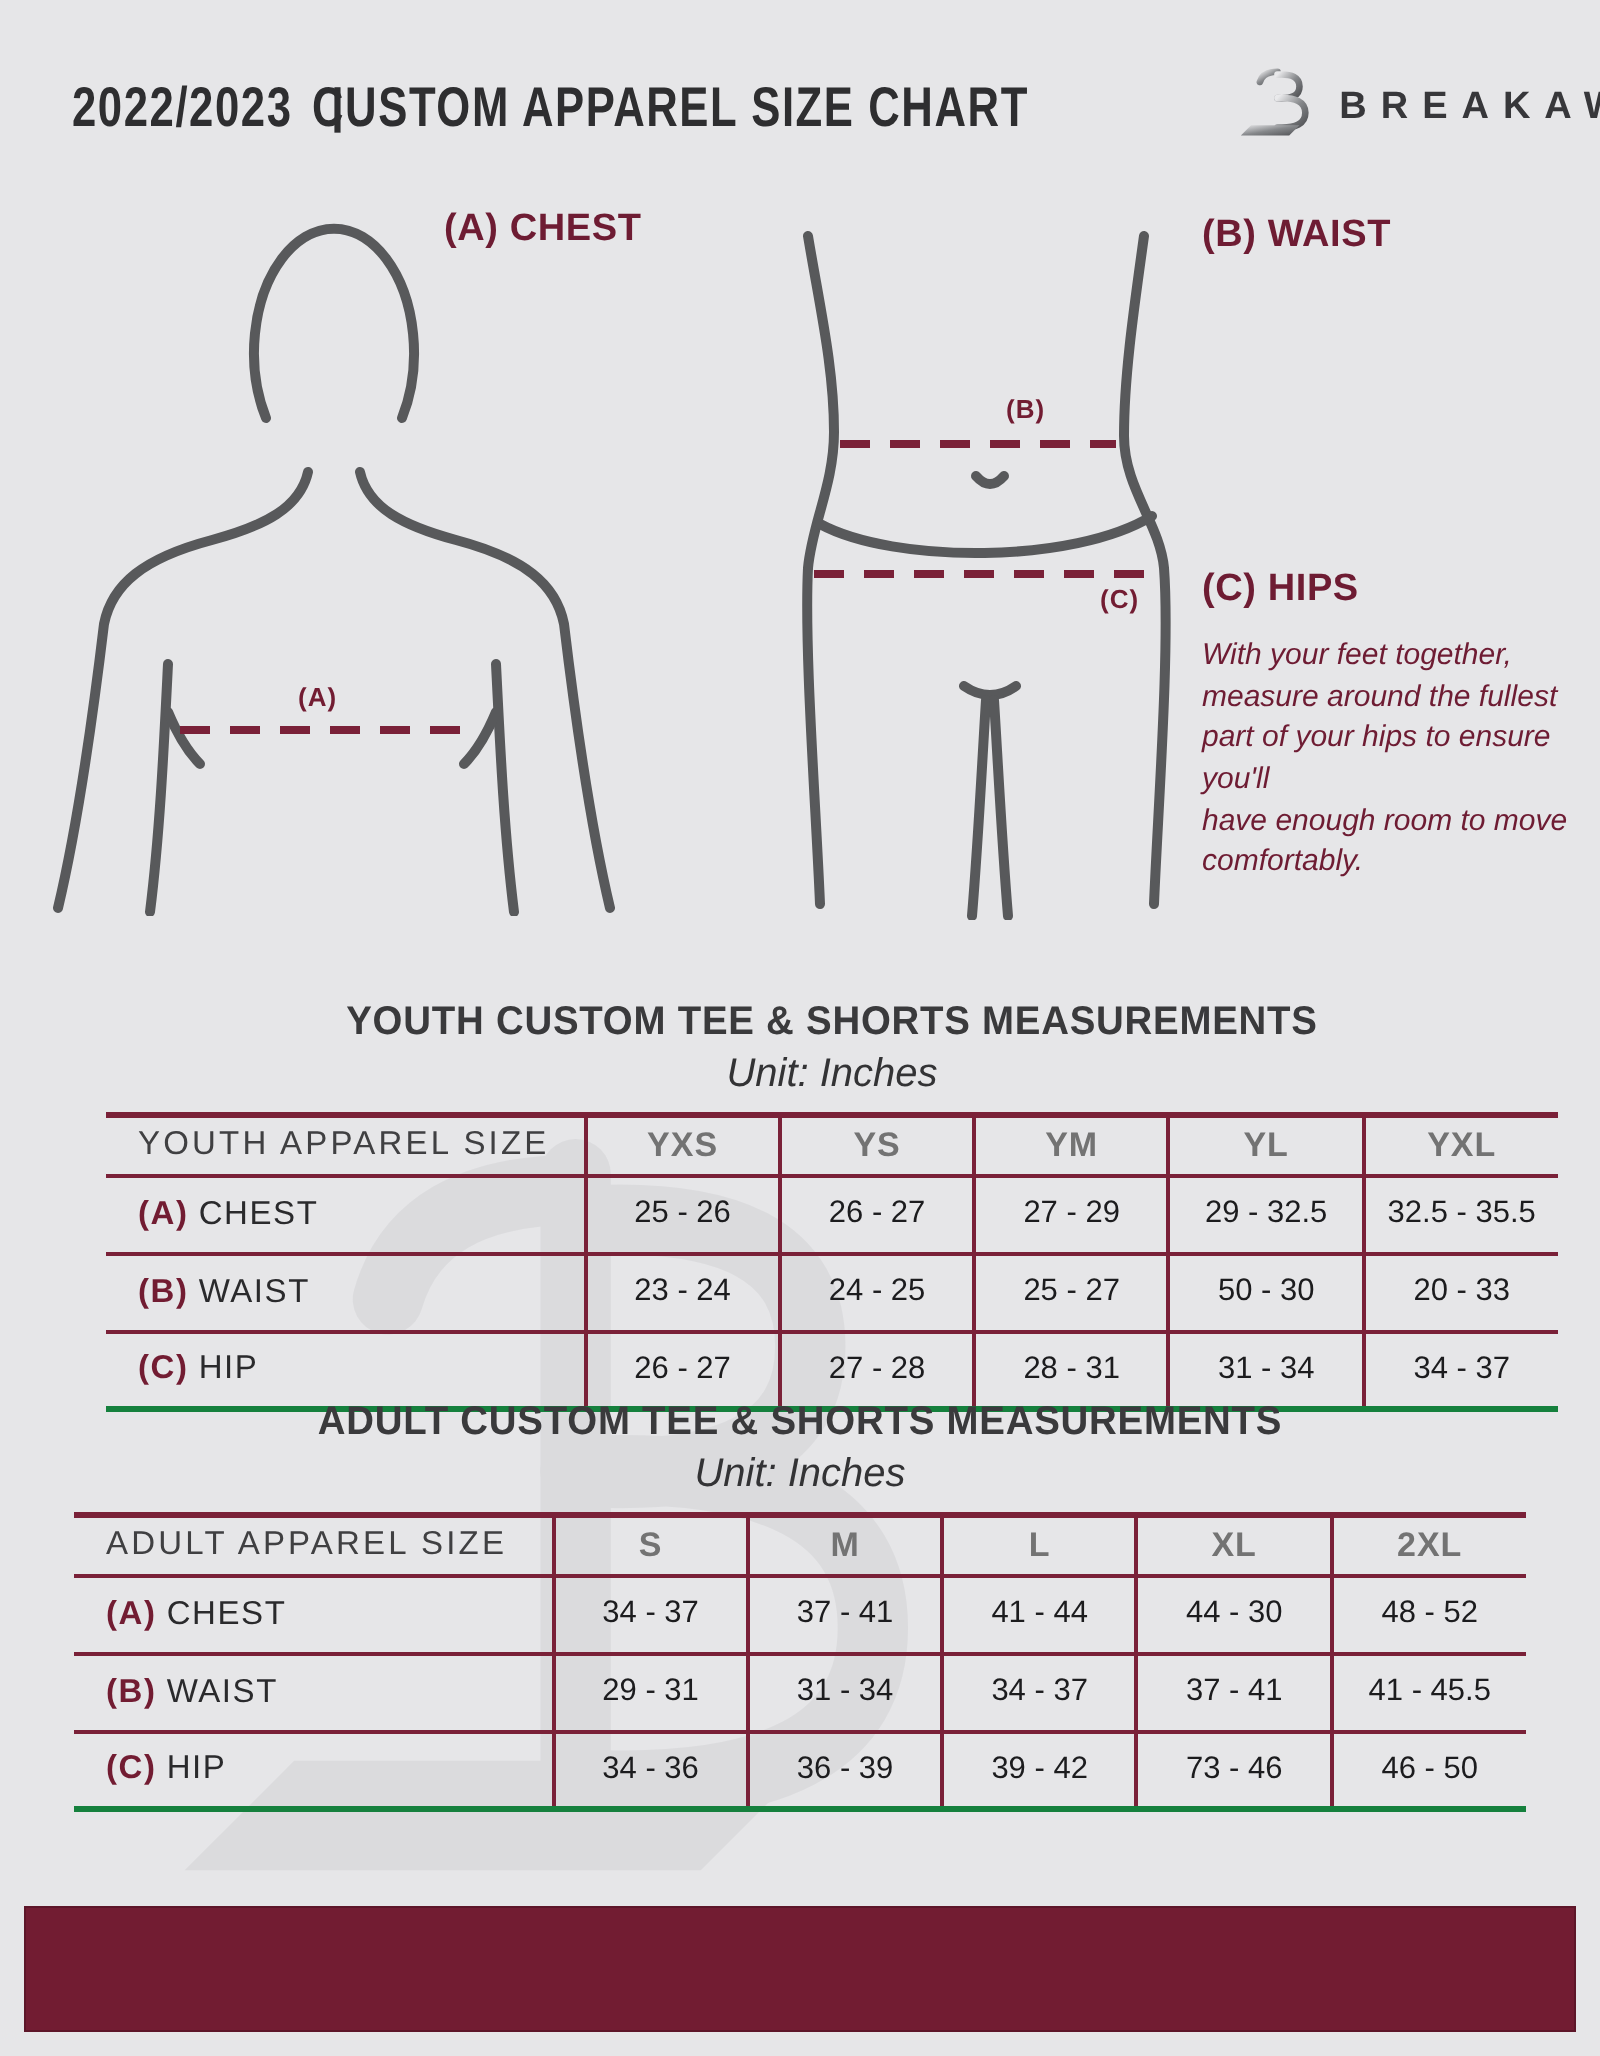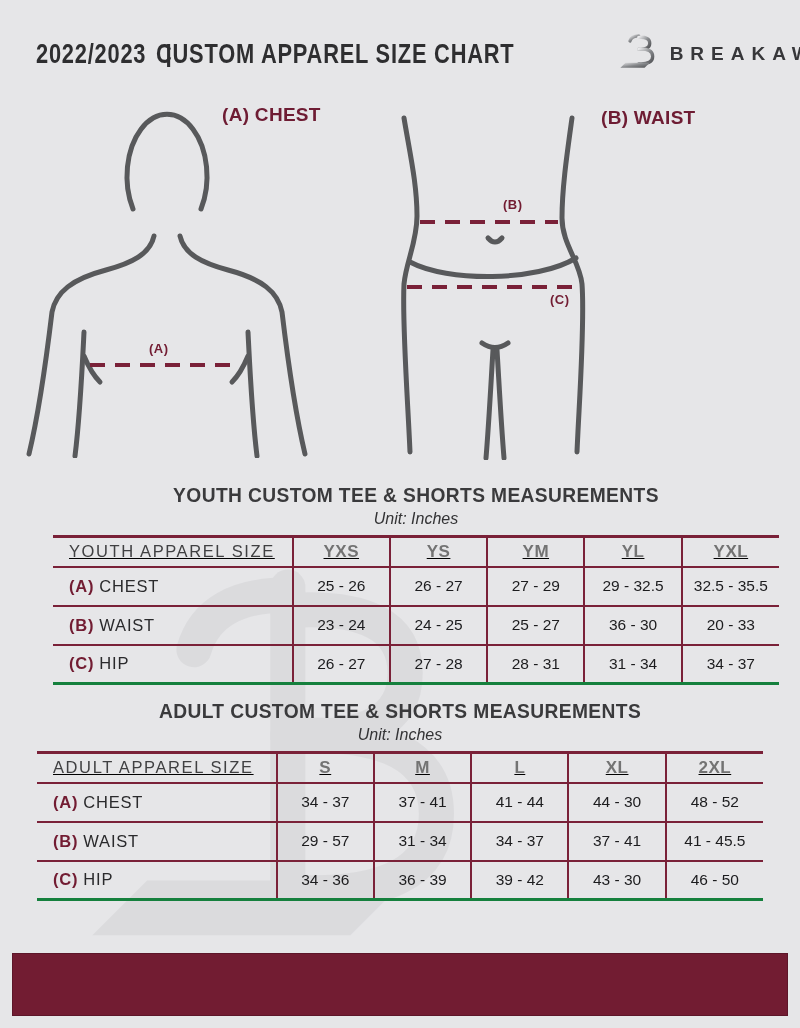--- a/index.html
+++ b/index.html
@@ -35,31 +35,31 @@
   }
   .instruction{ position:absolute; color:#6e1c33; }
   .instruction h3{ font-size:19px; font-weight:bold; letter-spacing:.3px; margin-bottom:12px; }
   .instruction p{ font-size:15px; font-style:italic; line-height:1.38; white-space:pre-line; }
   .inst-chest{ left:222px; top:104px; width:172px; }
   .inst-waist{ left:601px; top:107px; width:182px; }
   .inst-hips{ left:601px; top:284px; width:196px; }
 
   
   .table-section{ position:absolute; left:0; width:800px; text-align:center; }
-  .sec-youth{ top:484px;padding-left:32px; }
+  .sec-youth{ top:500px;padding-left:32px; }
   .sec-adult{ top:700px; }
   .section-title{
     font-size:20px; font-weight:bold; color:#3a3a3c; letter-spacing:.4px;
     transform:scaleX(.96); transform-origin:center;
   }
-  .section-subtitle{ font-size:16px; font-style:italic; color:#333335; margin-top:3px; }
+  .section-subtitle{ font-size:20px; font-style:italic; color:#333335; margin-top:3px; }
   table.size-table{
     width:726px; margin:7px auto 0; border-collapse:collapse; table-layout:fixed;
   }
-  .size-table thead tr{ height:30px; border-top:3px solid #7a2138; border-bottom:2px solid #7a2138;text-decoration:underline; }
+  .size-table thead tr{ height:30px; border-top:3px solid #7a2138; border-bottom:2px solid #7a2138; }
   .size-table tbody tr{ height:39px; border-bottom:2px solid #7a2138; }
   .size-table tbody tr:last-child{ border-bottom:3px solid #15803d; }
   .size-table th, .size-table td{ vertical-align:middle; }
   .size-table th:not(.label-col), .size-table td:not(.label-col){
     border-left:2px solid #7a2138; width:97px; text-align:center;
   }
   .label-col{ width:239px; text-align:left; padding-left:16px; }
   th.label-col{
     font-weight:normal; font-size:16.5px; color:#404042; letter-spacing:1.6px;
   }
@@ -139,20 +139,25 @@
   <span class="measure-label" style="left:149px; top:341px;">(A)</span>
   <span class="measure-label" style="left:503px; top:197px;">(B)</span>
   <span class="measure-label" style="left:550px; top:292px;">(C)</span>
 
   <div class="instruction inst-chest">
     <h3>(A) CHEST</h3>
   </div>
   <div class="instruction inst-waist">
     <h3>(B) WAIST</h3>
   </div>
+  <div class="instruction inst-hips">
+    <h3>(C) HIPS</h3>
+    <p>With your feet together, measure around the fullest part of your hips to ensure you'll
+have enough room to move comfortably.</p>
+  </div>
 
   <div class="watermark">
     <svg width="470" height="438" viewBox="0 0 60 56">
       <g stroke="#3c3c44" stroke-width="4.5" fill="none" stroke-linecap="round">
         <path d="M31 6 Q21 6 19 13"></path>
         <path d="M31 5 V44"></path>
         <path d="M31 8 q15 -1 15 8 t-15 8"></path>
         <path d="M31 24 q19 -1 19 10 t-19 10"></path>
       </g>
       <path d="M13 42.5 h33 l-7 7 H6 Z" fill="#3c3c44"></path>
@@ -180,21 +185,21 @@
           <td class="value-cell">26 - 27</td>
           <td class="value-cell">27 - 29</td>
           <td class="value-cell">29 - 32.5</td>
           <td class="value-cell">32.5 - 35.5</td>
         </tr>
         <tr>
           <td class="label-col"><span class="prefix">(B)</span><span>WAIST</span></td>
           <td class="value-cell">23 - 24</td>
           <td class="value-cell">24 - 25</td>
           <td class="value-cell">25 - 27</td>
-          <td class="value-cell">36 - 30</td>
+          <td class="value-cell">50 - 30</td>
           <td class="value-cell">20 - 33</td>
         </tr>
         <tr>
           <td class="label-col"><span class="prefix">(C)</span><span>HIP</span></td>
           <td class="value-cell">26 - 27</td>
           <td class="value-cell">27 - 28</td>
           <td class="value-cell">28 - 31</td>
           <td class="value-cell">31 - 34</td>
           <td class="value-cell">34 - 37</td>
         </tr>
@@ -220,32 +225,32 @@
         <tr>
           <td class="label-col"><span class="prefix">(A)</span><span>CHEST</span></td>
           <td class="value-cell">34 - 37</td>
           <td class="value-cell">37 - 41</td>
           <td class="value-cell">41 - 44</td>
           <td class="value-cell">44 - 30</td>
           <td class="value-cell">48 - 52</td>
         </tr>
         <tr>
           <td class="label-col"><span class="prefix">(B)</span><span>WAIST</span></td>
-          <td class="value-cell">29 - 57</td>
+          <td class="value-cell">29 - 31</td>
           <td class="value-cell">31 - 34</td>
           <td class="value-cell">34 - 37</td>
           <td class="value-cell">37 - 41</td>
           <td class="value-cell">41 - 45.5</td>
         </tr>
         <tr>
           <td class="label-col"><span class="prefix">(C)</span><span>HIP</span></td>
           <td class="value-cell">34 - 36</td>
           <td class="value-cell">36 - 39</td>
           <td class="value-cell">39 - 42</td>
-          <td class="value-cell">43 - 30</td>
+          <td class="value-cell">73 - 46</td>
           <td class="value-cell">46 - 50</td>
         </tr>
       </tbody>
     </table>
   </section>
 
   <footer class="footer-bar"></footer>
 
 </div>
 

